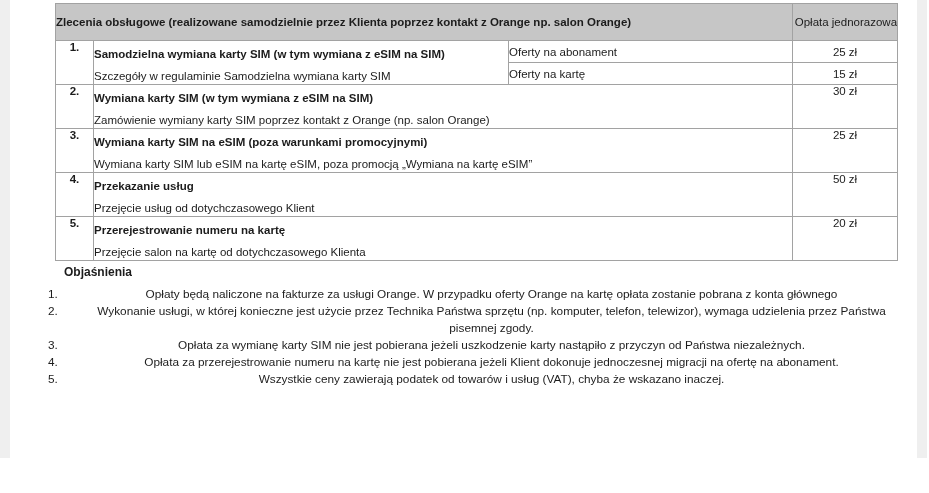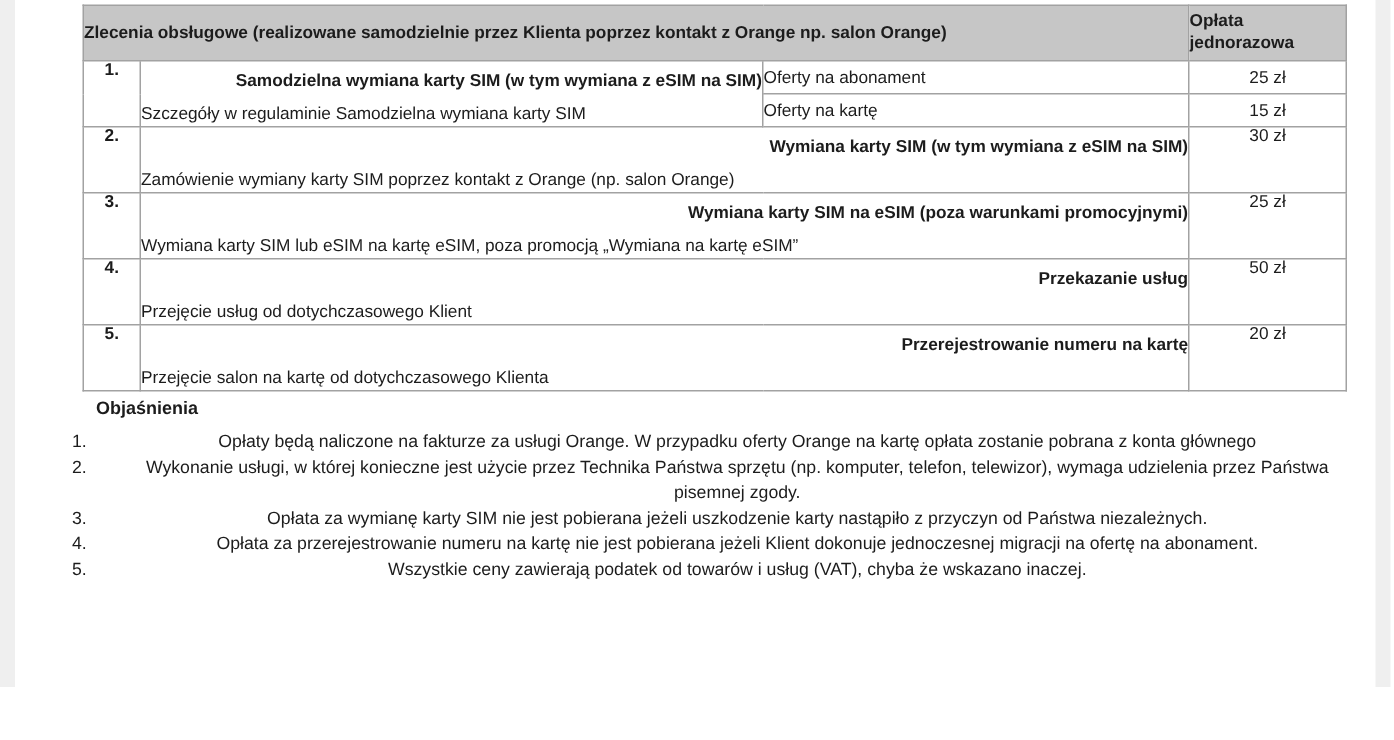--- a/index.html
+++ b/index.html
@@ -39,35 +39,35 @@
     background:var(--header-bg,#c6c6c6);
     border-bottom:2px solid #3c3c3c;
     text-align:left;vertical-align:middle;
     padding:2px 8px 2px 7px;
     font-weight:bold;font-size:11.5px;
   }
   th.head-price{
     background:var(--header-bg,#c6c6c6);
     border-bottom:2px solid #3c3c3c;
     border-left:2px solid #ffffff;
-    text-align:left;vertical-align:middle;
-    font-weight:bold;font-size:11.5px;line-height:1.3;
+    text-align:right;vertical-align:middle;
+    font-weight:normal;font-size:11.5px;line-height:1.3;
     padding:2px 4px;
     margin-top:31px;
   }
   td.num{
     text-align:center;vertical-align:top;
     font-weight:bold;
     padding-top:5px;
   }
   td.content{
     vertical-align:top;
     padding:0 6px 0 12px;
   }
-  .row-title{font-weight:bold;padding-top:5px;line-height:16px;white-space:nowrap;text-align:right;}
+  .row-title{font-weight:bold;padding-top:5px;line-height:16px;white-space:nowrap;}
   .row-sub{padding-top:6px;line-height:16px;white-space:nowrap;}
   td.variant{
     vertical-align:middle;
     padding-left:12px;
   }
   td.price{
     text-align:center;vertical-align:top;
     padding-top:5px;
   }
   td.price.mid{vertical-align:middle;padding-top:0;}

